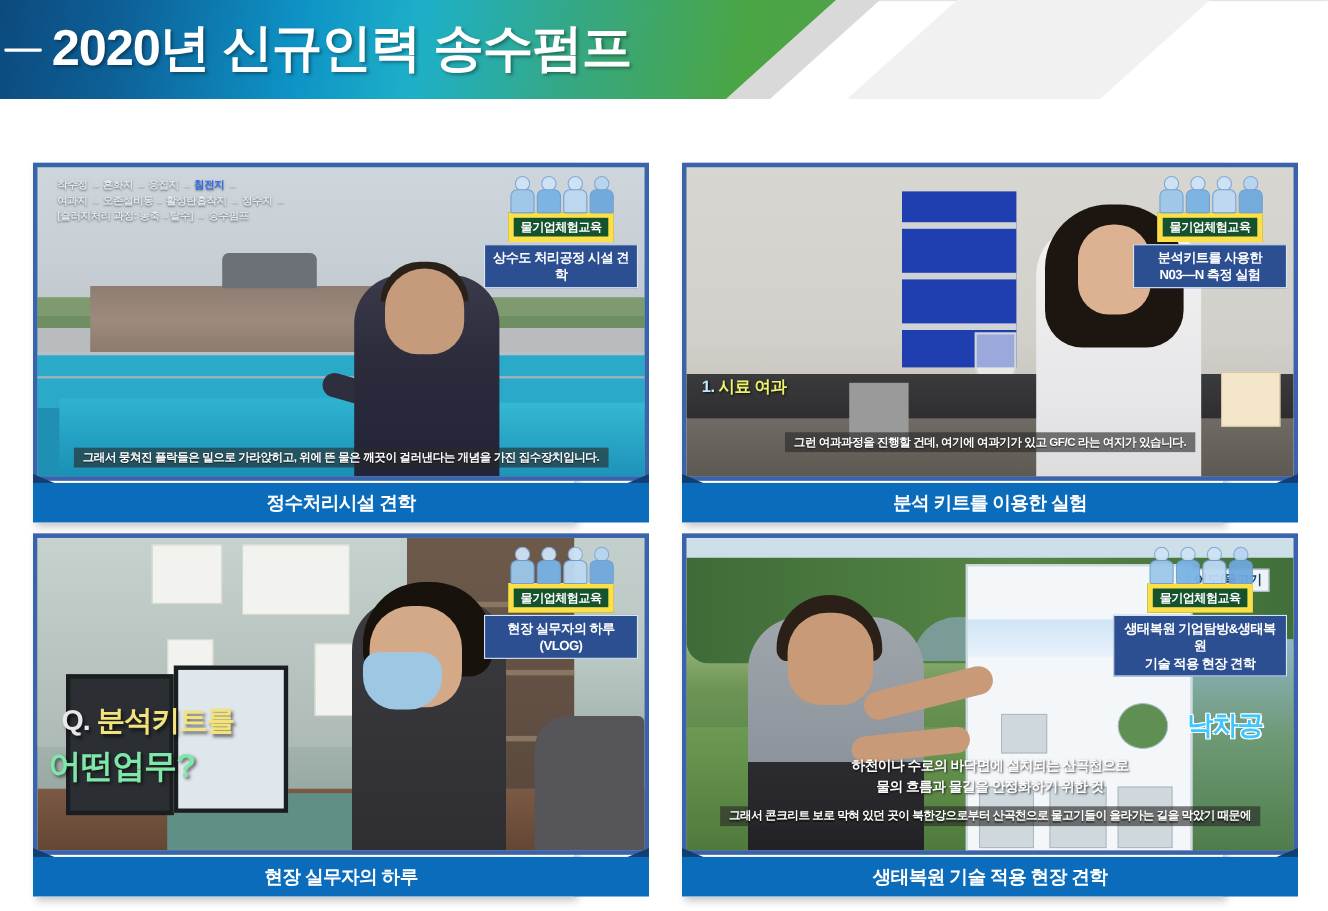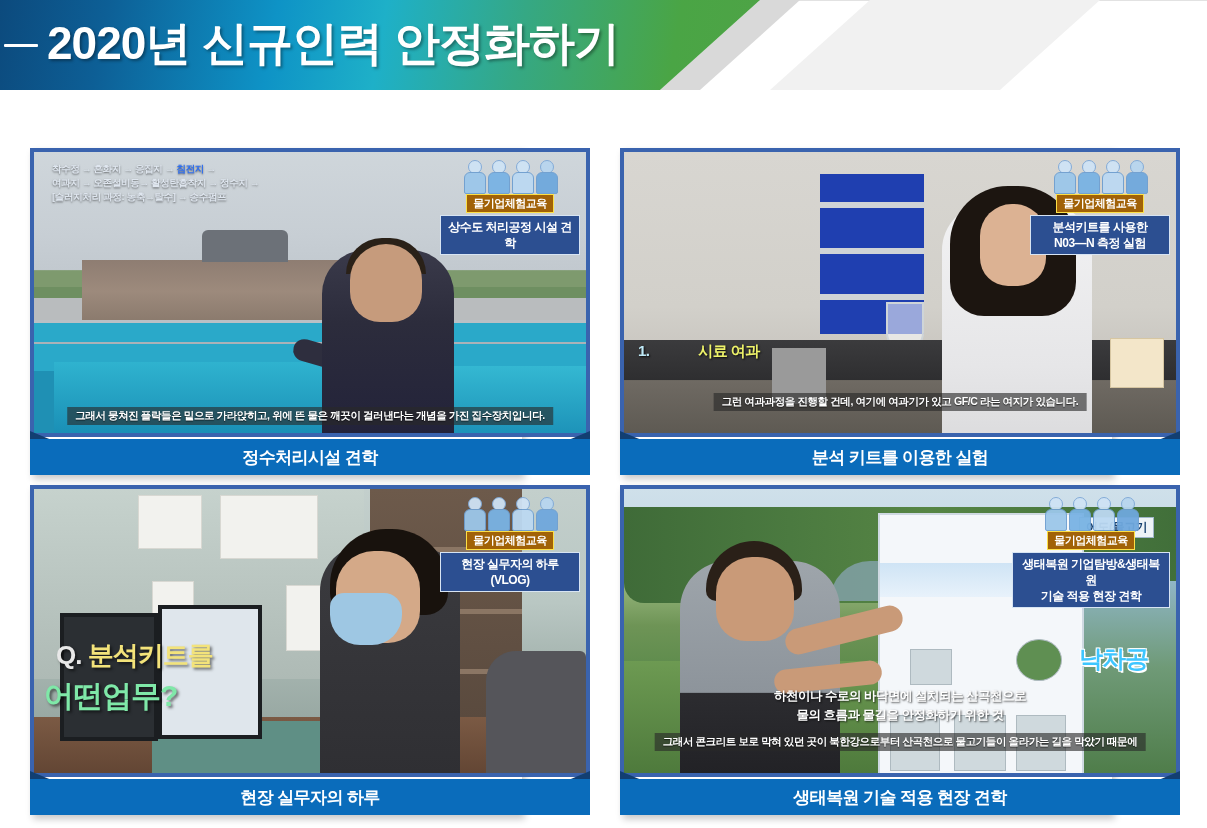--- a/index.html
+++ b/index.html
@@ -305,23 +305,23 @@
   }
   .fig .fb{
     position:absolute;left:1px;top:12px;width:20px;height:20px;border-radius:6px 6px 2px 2px;
     background:#9cc7ea;border:1.5px solid #6f9fd0;
   }
   .fig.f2 .fb{background:#79b3e4;}
   .fig.f3 .fb{background:#bcd9f2;}
   .fig.f4 .fh{background:#b8d6ef;}
   .fig.f4 .fb{background:#6fa8dd;}
   .badge-tag{
-    display:inline-block;background:#a16207;color:#fff;
+    display:inline-block;background:#14532d;color:#fff;
     font-size:11px;font-weight:bold;padding:1px 6px;letter-spacing:-.5px;
-    border:1px solid #fde047;
+    border:5px solid #fde047;
   }
   .badge-sub{
     display:block;margin-top:2px;background:#2c4f91;color:#fff;
     font-size:12px;font-weight:bold;padding:3px 6px;line-height:16px;
     letter-spacing:-.5px;border:1px solid #d7e4f3;
   }
 
   
   .cap{
     position:absolute;left:50%;transform:translateX(-50%);
@@ -332,21 +332,21 @@
   }
   .cap.c-1{bottom:8px;}
   .cap.c-2{bottom:22px;}
   .cap.c-4{bottom:22px;}
 
   .step{
     position:absolute;left:14px;bottom:72px;
     font-size:15px;font-weight:bold;letter-spacing:-.5px;
     color:#bfe9f7;text-shadow:1px 1px 2px rgba(0,0,0,.8);
   }
-  .step em{color:#eef36a;font-style:normal;margin-left:45px;}
+  .step em{color:#eef36a;font-style:normal;}
 
   .qline1{
     position:absolute;left:22px;bottom:100px;
     font-size:26px;font-weight:bold;letter-spacing:-1px;
     color:#f3e37a;text-shadow:2px 2px 3px rgba(0,0,0,.55);
   }
   .qline1 span.q{color:#e8e8e8;}
   .qline2{
     position:absolute;left:10px;bottom:56px;
     font-size:30px;font-weight:bold;letter-spacing:-1px;
@@ -392,21 +392,21 @@
 </style>
 </head>
 <body>
 
 <div class="header">
   <div class="hdr-hairline"></div>
   <div class="hdr-gray2"></div>
   <div class="hdr-gray1"></div>
   <div class="hdr-band"></div>
   <div class="hdr-dash"></div>
-  <div class="hdr-title">2020년 신규인력 안정화하기</div>
+  <div class="hdr-title">2020년 신규인력 송수펌프</div>
 </div>
 
 <div class="grid">
 
   <div class="card c0">
     <div class="thumb">
       <div class="ph ph1">
         <div class="bldg"></div>
           <div class="roof"></div>
         <div class="rail"></div>

